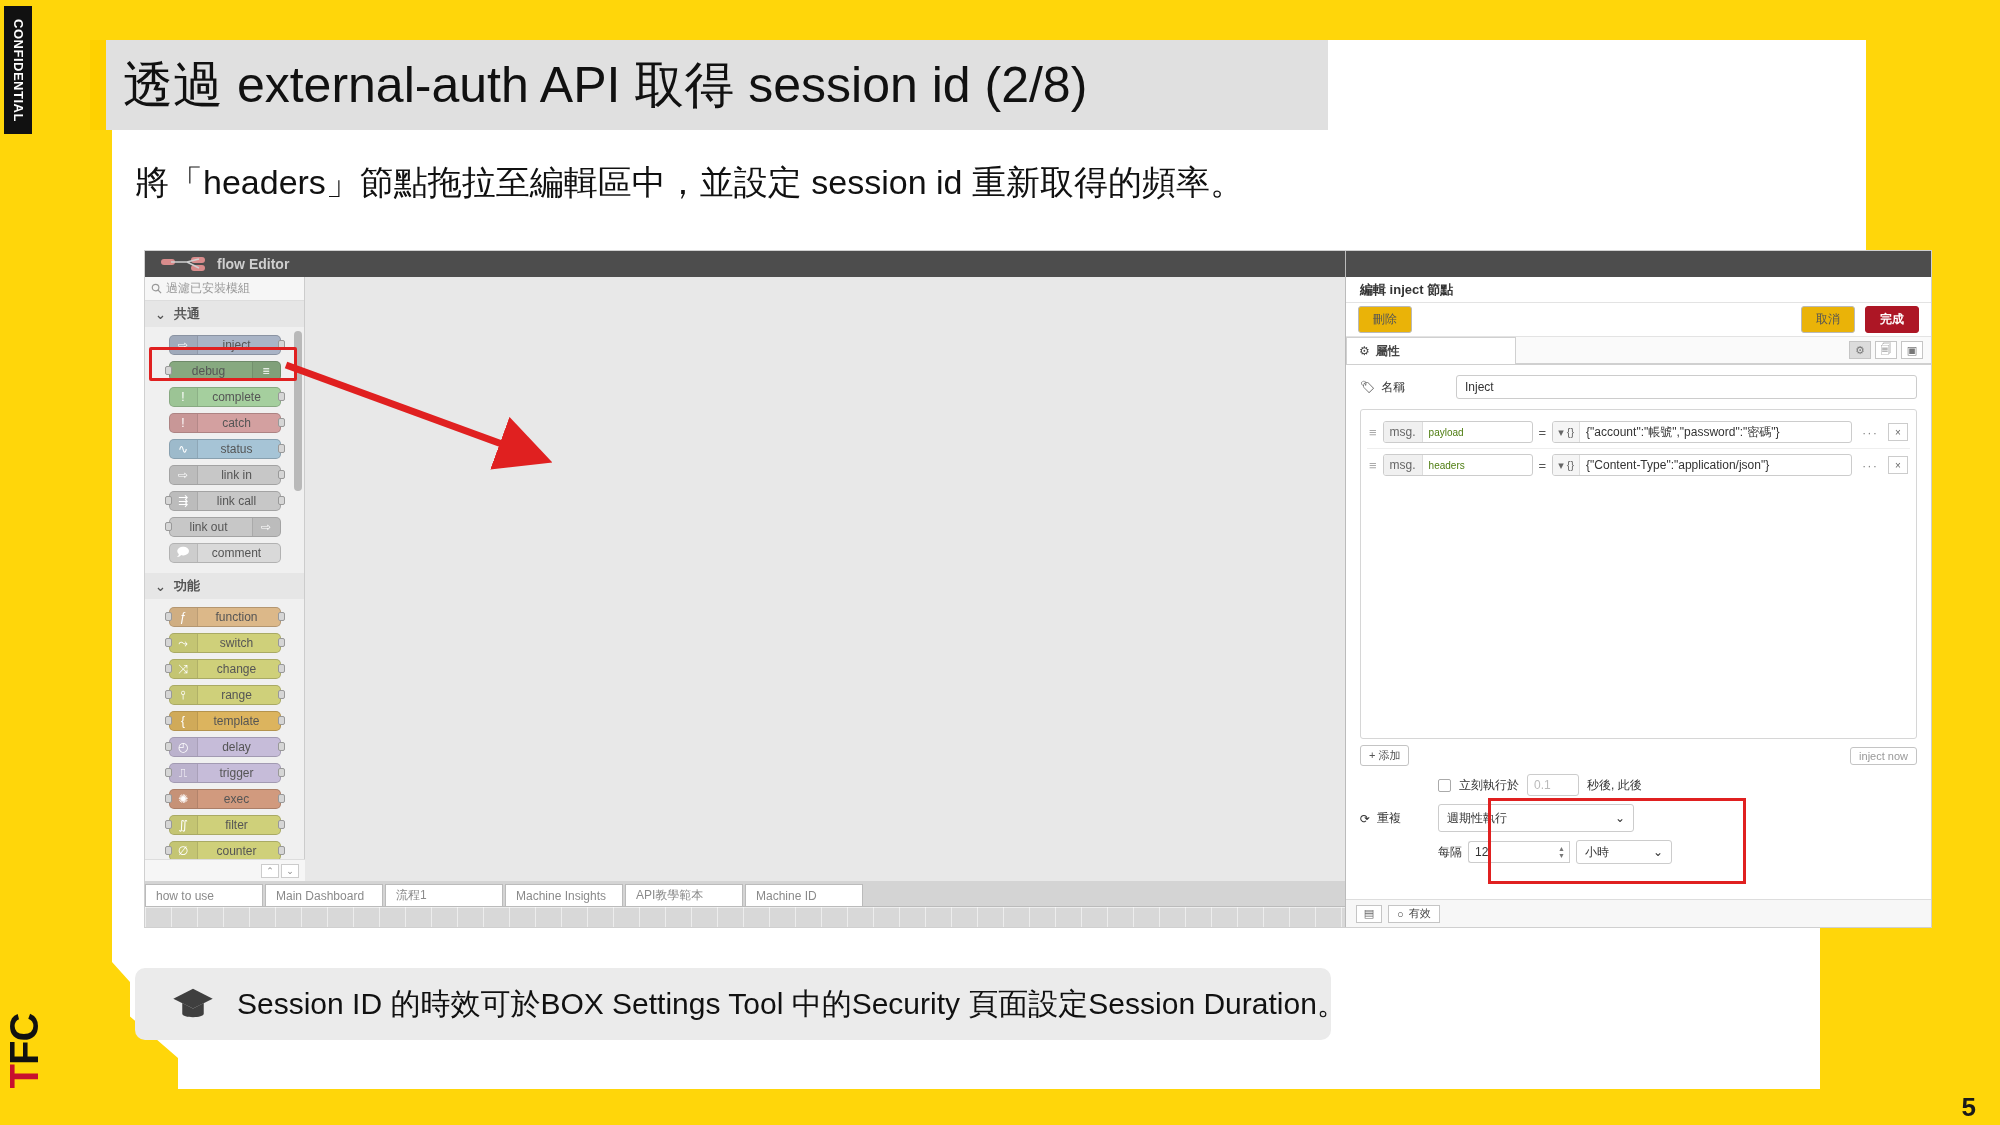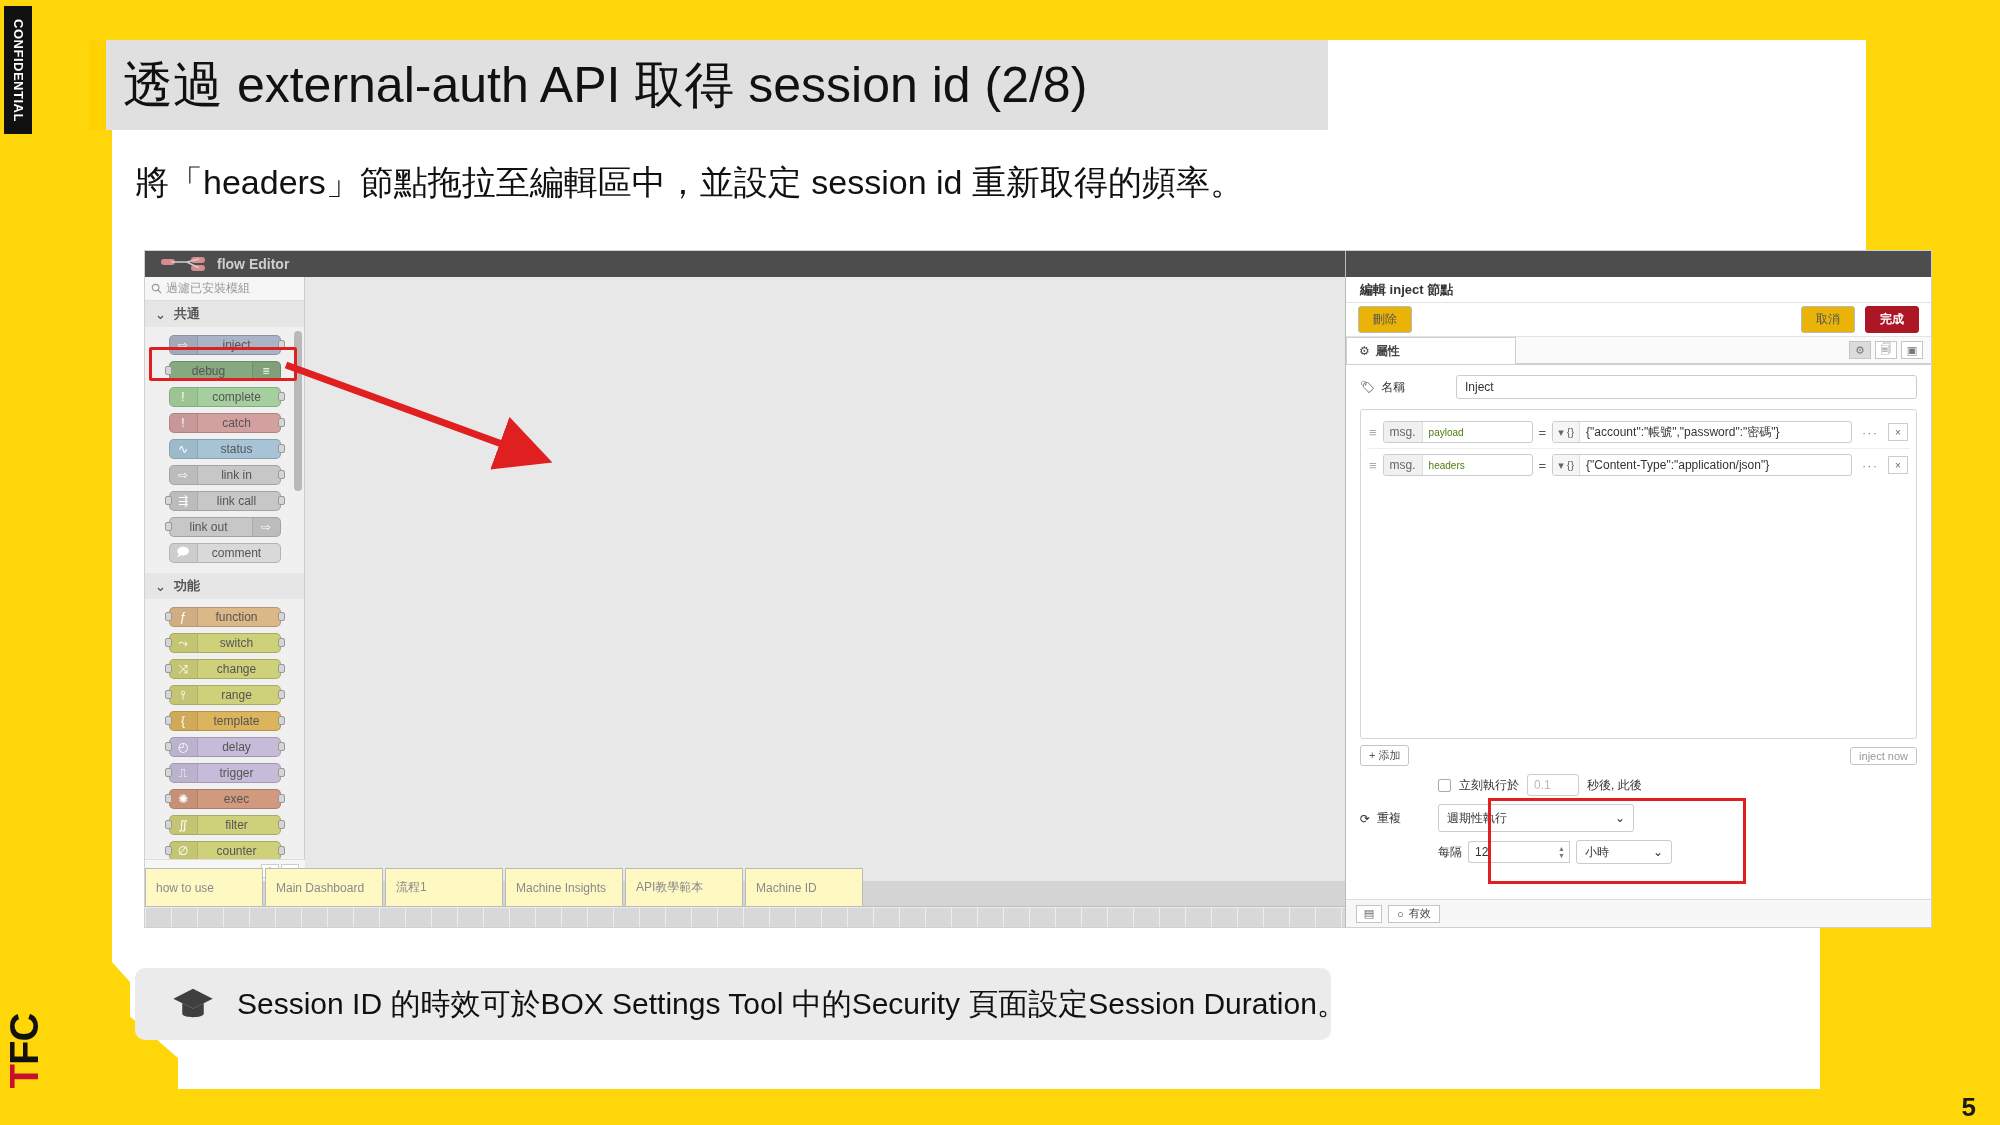--- a/index.html
+++ b/index.html
@@ -182,21 +182,21 @@
     pointer-events:none;
   }
 
   .pal-scrollbar { position:absolute; right:2px; top:30px; width:8px; height:160px; background:#b9b9b9; border-radius:4px;}
   .pal-footer { position:absolute; bottom:0; left:0; width:160px; height:22px; border-top:1px solid #ddd; background:#f6f6f6; display:flex; justify-content:flex-end; align-items:center; gap:2px; padding-right:6px;}
   .mini-btn { width:18px;height:14px;border:1px solid #ccc;background:#fff;color:#888;font-size:9px;display:flex;align-items:center;justify-content:center;}
 
   .canvas-wrap { flex:1; position:relative; background:#ddd; }
   .tabbar { height:26px; background:#d4d4d4; display:flex; align-items:flex-end; border-bottom:1px solid #bbb;}
   .tab {
-    height:38px; min-width:118px; margin-right:2px; background:#fef9c3;
+    height:22px; min-width:118px; margin-right:2px; background:#ffffff;
     border:1px solid #bbb; border-bottom:none; display:flex; align-items:center;
     padding:0 10px; color:#8a8a8a; font-size:12px; white-space:nowrap;
   }
   .canvas {
     position:relative; height: 602px; background:#d8d8d8;
     background-image:
       linear-gradient(to right, rgba(255,255,255,.55) 1px, transparent 1px),
       linear-gradient(to bottom, rgba(255,255,255,.55) 1px, transparent 1px);
     background-size: 26px 26px;
     overflow:hidden;

